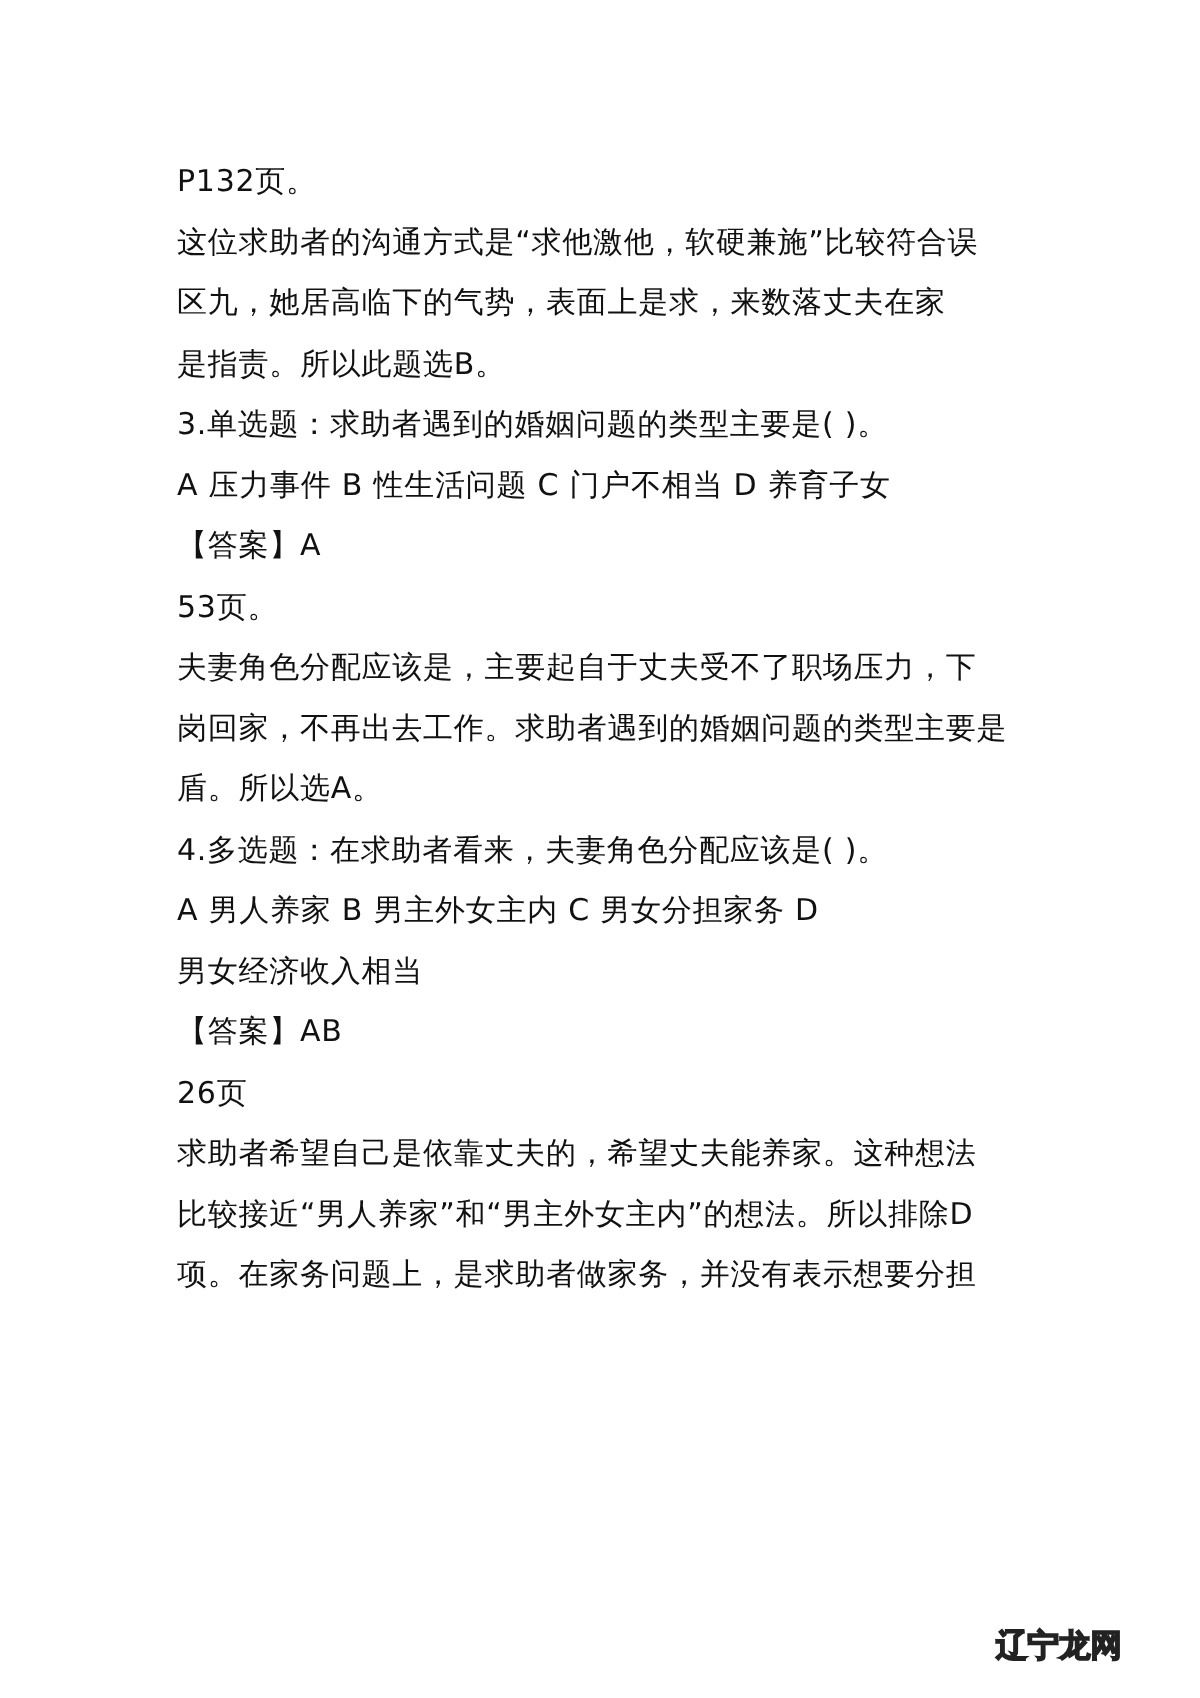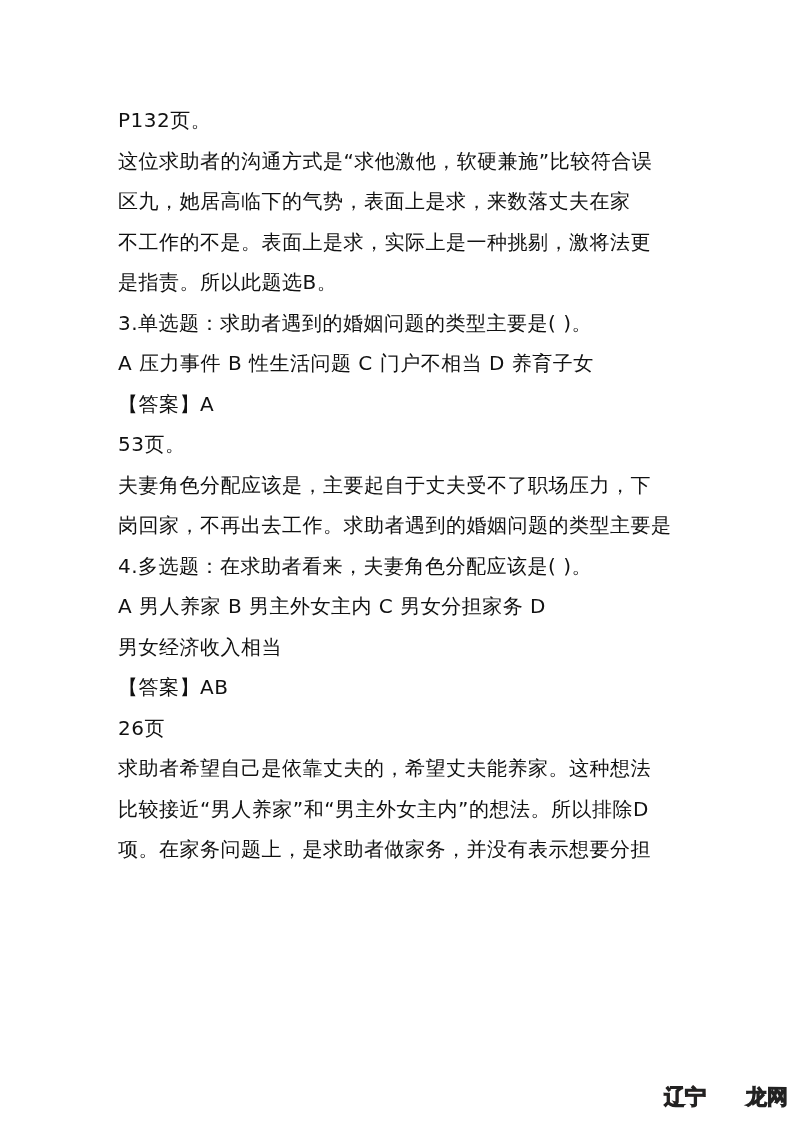--- a/index.html
+++ b/index.html
@@ -5,37 +5,37 @@
   html, body { margin: 0; padding: 0; background: #ffffff; }
   body { width: 800px; height: 1132px; position: relative; overflow: hidden;
          font-family: "DejaVu Sans", "Liberation Sans", sans-serif; color: #111; }
   .page { position: absolute; left: 118px; top: 100px; width: 560px; }
   .line { height: 40.5px; line-height: 40.5px; font-size: 20px; white-space: nowrap;
           font-weight: normal; letter-spacing: 0.5px; }
   .watermark { position: absolute; left: 664px; top: 1083px; font-size: 21px; font-weight: bold;
                font-family: "DejaVu Sans", sans-serif; letter-spacing: 0px;
                -webkit-text-stroke: 1px #222; }
   .watermark .wm-a { color: #e0451b; }
-  .watermark .wm-b { color: #ffffff; margin-left: 40px; }
+  .watermark .wm-b { color: #ffffff; }
 </style>
 </head>
 <body>
 
 <div class="page">
   <div class="line">P132页。</div>
   <div class="line">这位求助者的沟通方式是“求他激他，软硬兼施”比较符合误</div>
   <div class="line">区九，她居高临下的气势，表面上是求，来数落丈夫在家</div>
-  <div class="line">不工作的不是。表面上是求，实际上是一种挑剔，激将法更</div>
   <div class="line">是指责。所以此题选B。</div>
   <div class="line">3.单选题：求助者遇到的婚姻问题的类型主要是( )。</div>
   <div class="line">A 压力事件 B 性生活问题 C 门户不相当 D 养育子女</div>
   <div class="line">【答案】A</div>
   <div class="line">53页。</div>
   <div class="line">夫妻角色分配应该是，主要起自于丈夫受不了职场压力，下</div>
   <div class="line">岗回家，不再出去工作。求助者遇到的婚姻问题的类型主要是</div>
+  <div class="line">盾。所以选A。</div>
   <div class="line">4.多选题：在求助者看来，夫妻角色分配应该是( )。</div>
   <div class="line">A 男人养家 B 男主外女主内 C 男女分担家务 D</div>
   <div class="line">男女经济收入相当</div>
   <div class="line">【答案】AB</div>
   <div class="line">26页</div>
   <div class="line">求助者希望自己是依靠丈夫的，希望丈夫能养家。这种想法</div>
   <div class="line">比较接近“男人养家”和“男主外女主内”的想法。所以排除D</div>
   <div class="line">项。在家务问题上，是求助者做家务，并没有表示想要分担</div>
 </div>
 

